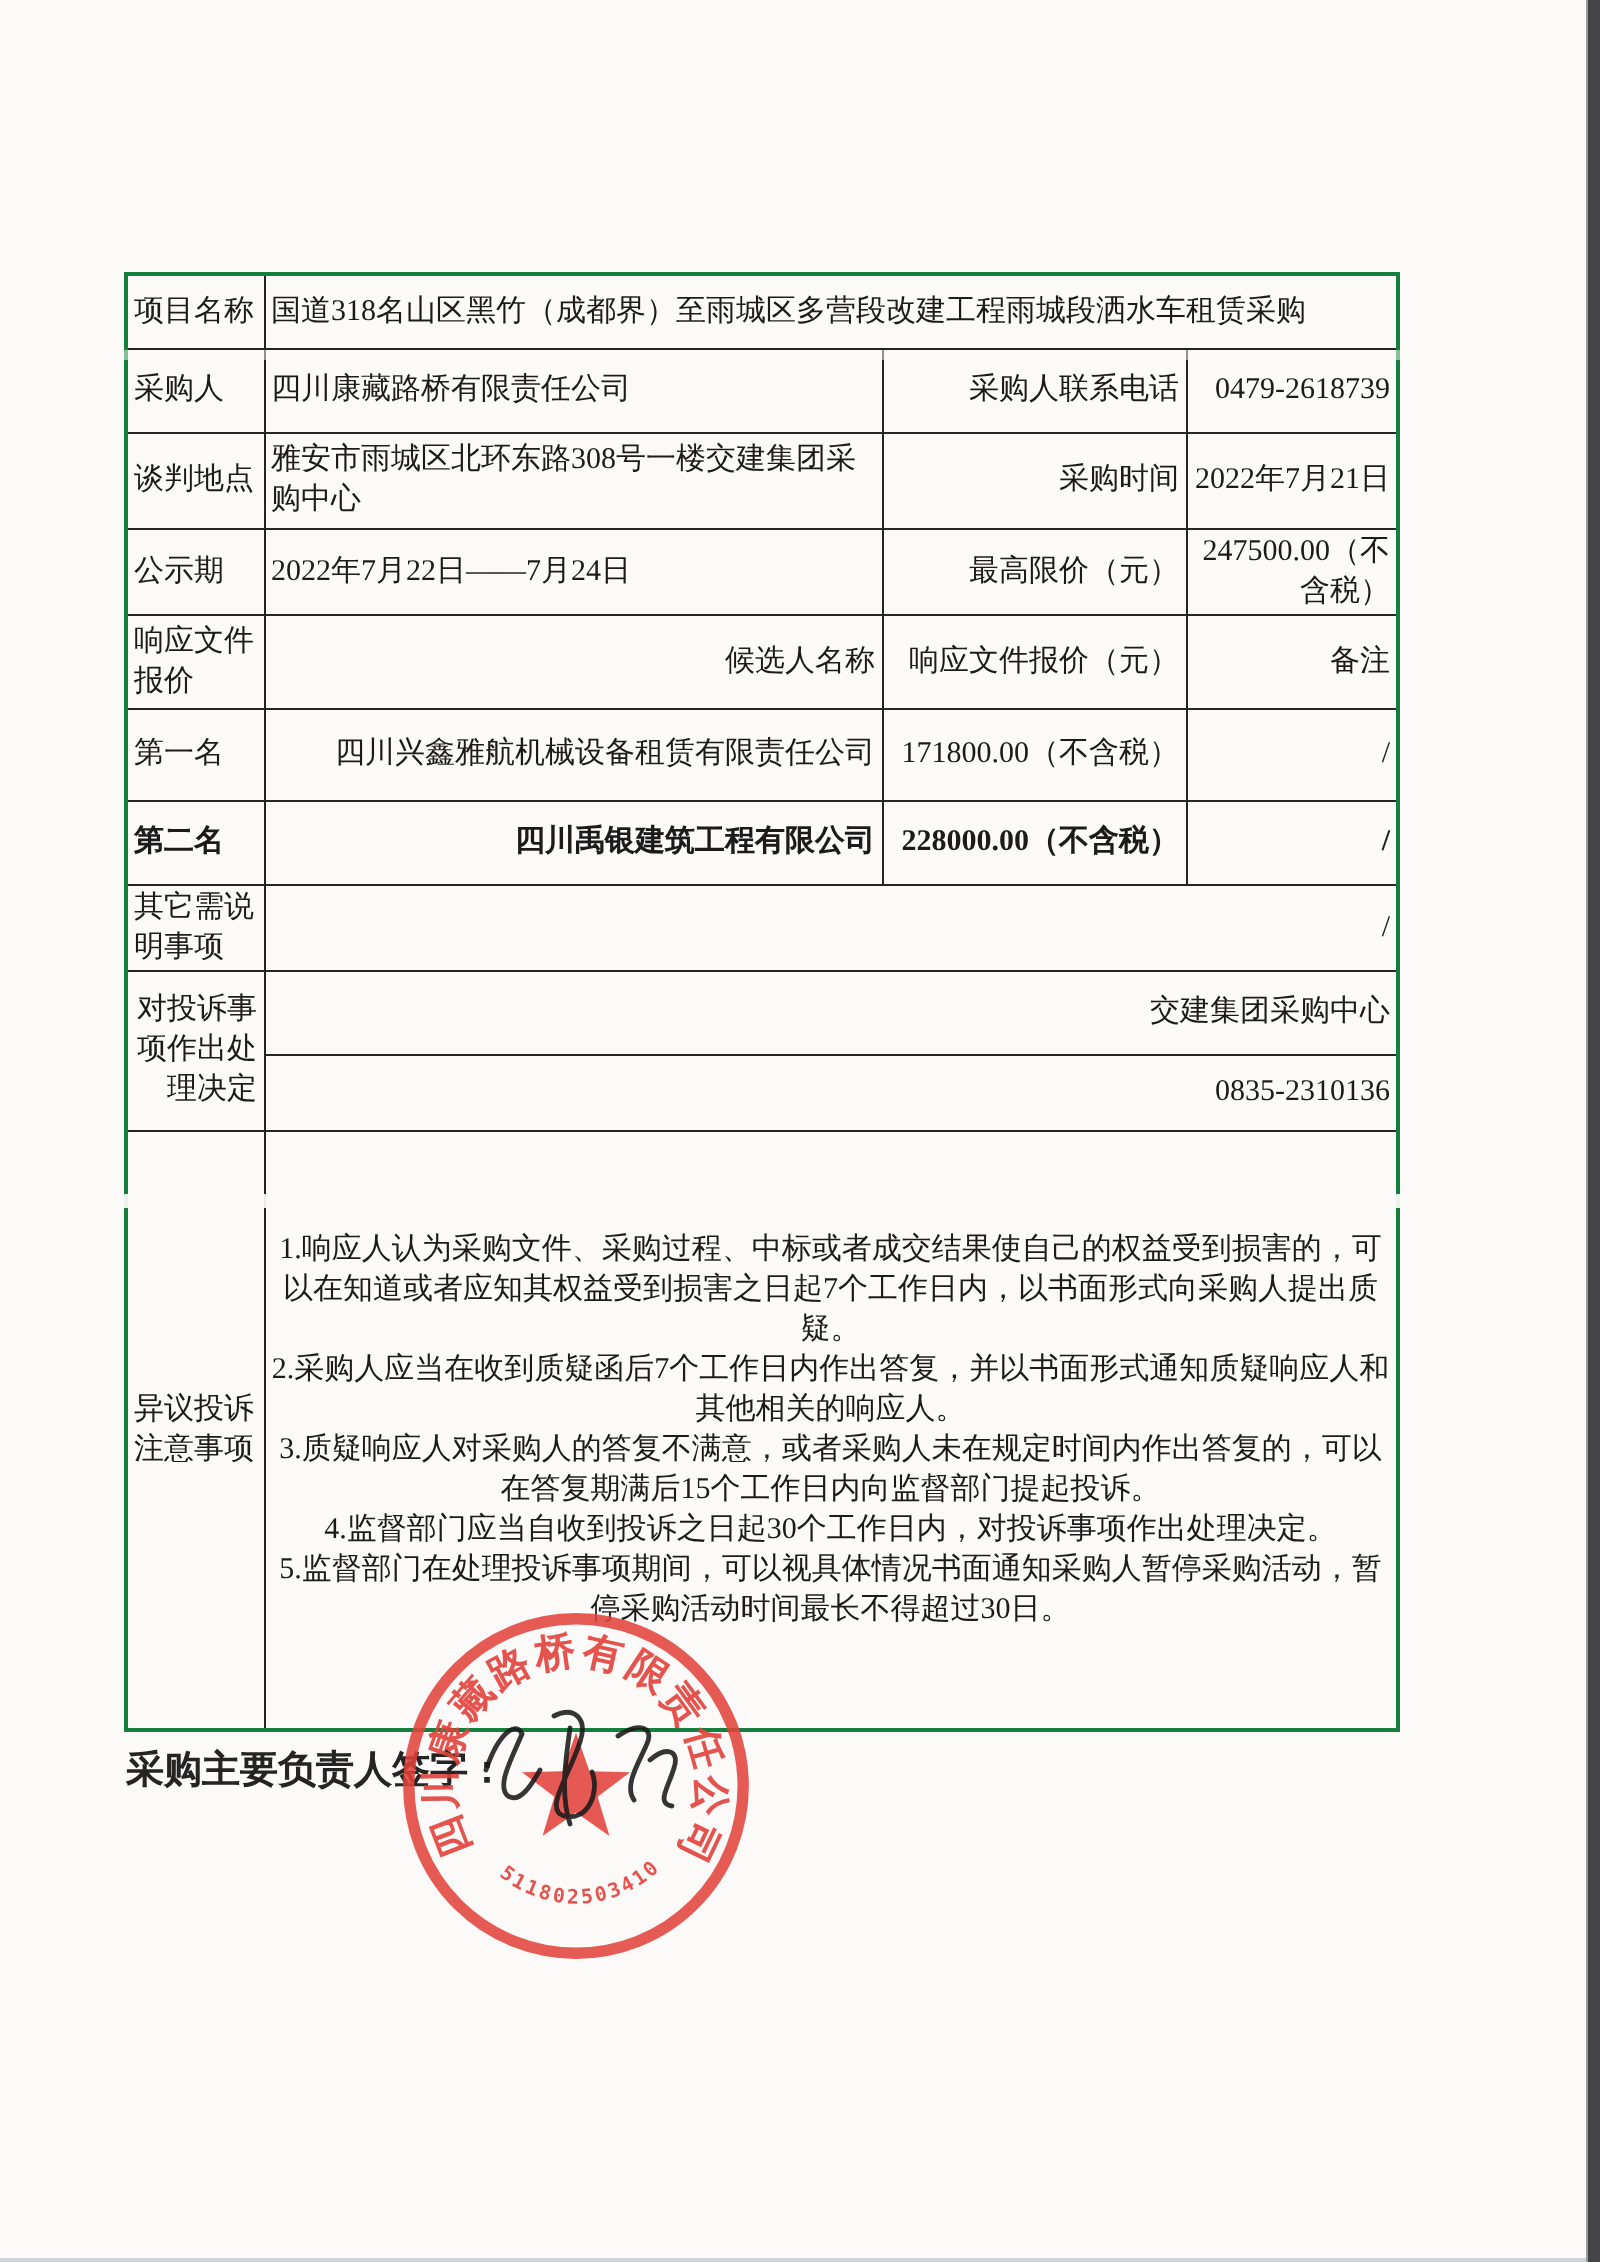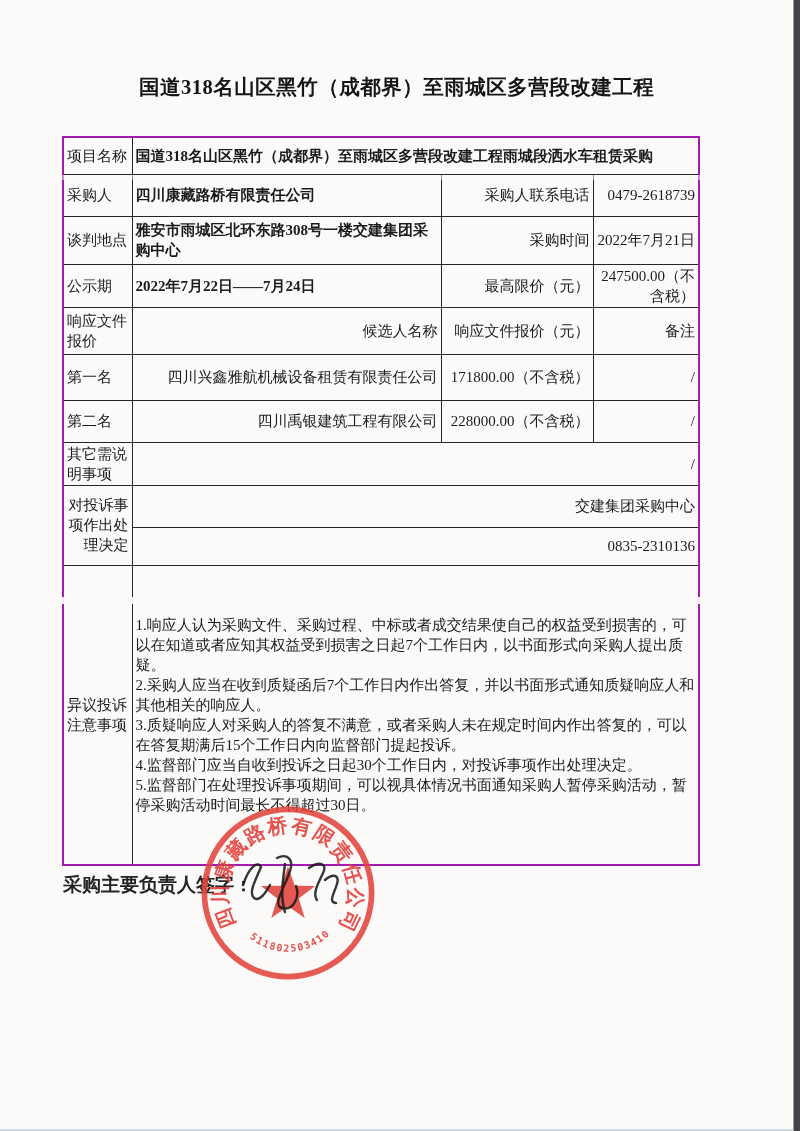--- a/index.html
+++ b/index.html
@@ -20,29 +20,29 @@
   table.main {
     position:absolute; left:62px; top:136px; width:636px;
     border-collapse:collapse; table-layout:fixed;
     font-size:15px; color:#1b1b1b;
   }
   table.main td {
     border:1.5px solid #252525;
     padding:1px 3px; vertical-align:middle;
     line-height:20px; overflow:hidden;
   }
-  table.main { border:2px solid #a21caf; }
+  table.main { border:2px solid #15803d; }
   td.lab   { text-align:left; }
   td.cen   { text-align:right; }
-  td.left  { text-align:left;font-weight:bold; }
+  td.left  { text-align:left; }
   tr.r1  td{ height:37px; } tr.r2  td{ height:42px; } tr.r3  td{ height:48px; }
   tr.r4  td{ height:37px; } tr.r5  td{ height:47px; } tr.r6  td{ height:46px; }
-  tr.r7  td{ height:42px; } tr.r8  td{ height:40px; } tr.r9  td{ height:42px; }
+  tr.r7  td{ height:42px;font-weight:bold; } tr.r8  td{ height:40px; } tr.r9  td{ height:42px; }
   tr.r10 td{ height:38px;margin-left:42px; } tr.r11 td{ height:300px; }
-  td.objection-text { line-height:21px; padding:6px 3px 6px 4px; text-align:left; }
+  td.objection-text { line-height:21px; padding:6px 3px 6px 4px; text-align:center; }
   td.objection-text div { margin:0; }
   
   .fold { position:absolute; left:0; width:793px; background:rgba(251,250,249,0.93); z-index:3; }
   .fold1 { top:175px; height:5px; opacity:.55; }
   .fold2 { top:597px; height:7px; }
   .edge-right { position:absolute; right:0; top:0; width:7px; height:1131px;
                 background:#434348; border-left:1px solid #9a9aa0; z-index:6; }
   .edge-bottom { position:absolute; left:0; bottom:0; width:793px; height:2px;
                  background:#ccd4da; z-index:6; }
   
@@ -50,21 +50,20 @@
                 font-weight:600; color:#242424; z-index:2; }
   .stamp-svg { position:absolute; left:193px; top:798px; width:190px; height:190px; z-index:4; }
   .sig-svg   { position:absolute; left:225px; top:845px; width:130px; height:85px; z-index:5; }
 </style>
 </head>
 <body>
 
 <div class="page">
 
   <div class="doc-title">
-    <div>国道318名山区黑竹（成都界）至雨城区多营段改建工程</div>
   </div>
 
   <table class="main">
     <colgroup>
       <col style="width:69px">
         <col style="width:309px">
         <col style="width:152px">
         <col style="width:106px">
     </colgroup>
     <tbody>

